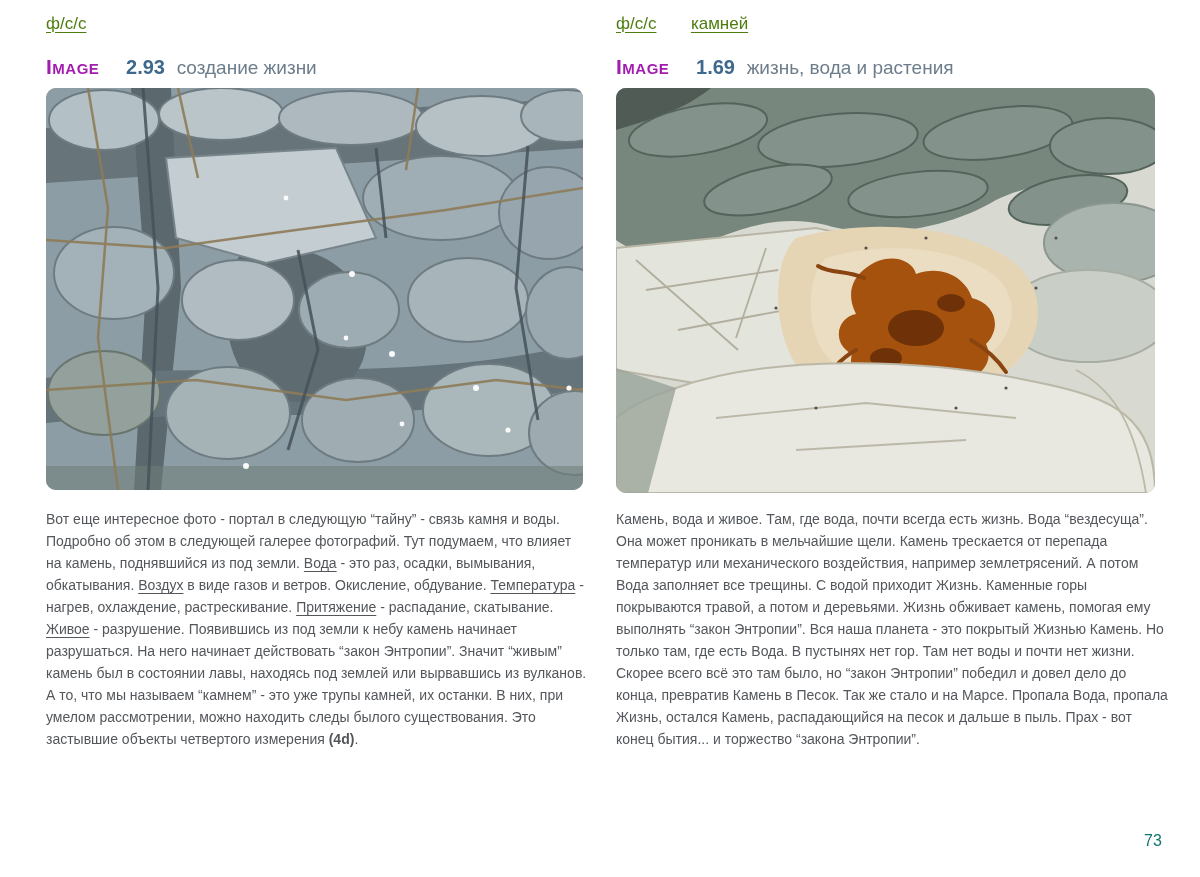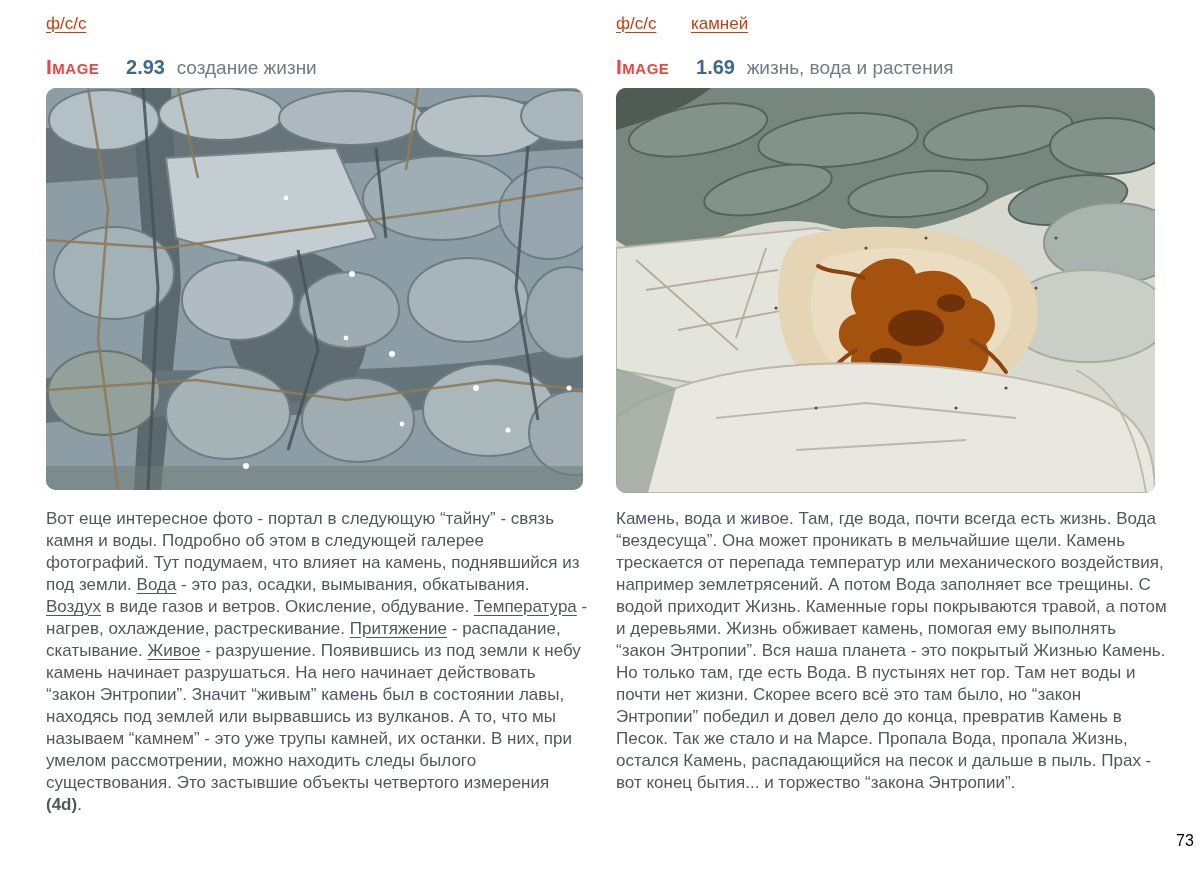--- a/index.html
+++ b/index.html
@@ -5,47 +5,47 @@
   html,body{margin:0;padding:0;background:#ffffff;}
   .page{
     position:relative;width:1200px;height:877px;background:#ffffff;
     font-family:"Liberation Sans","DejaVu Sans",sans-serif;overflow:hidden;
   }
   .col{position:absolute;top:0;}
   .col-left{left:46px;width:540px;}
   .col-right{left:616px;width:552px;}
   .links-row{position:absolute;top:14px;left:0;height:24px;white-space:nowrap;}
   .top-link{
-    color:#c2410c;font-size:17px;text-decoration:underline;
+    color:#4d7c0f;font-size:17px;text-decoration:underline;
     text-underline-offset:3px;margin-right:30px;cursor:pointer;
   }
   .figure-title{position:absolute;top:52px;left:0;margin:0;font-weight:400;white-space:nowrap;}
   .fig-label{
-    font-variant:small-caps;color:#ef4444;font-size:21px;font-weight:600;letter-spacing:.5px;
+    font-variant:small-caps;color:#a21caf;font-size:21px;font-weight:600;letter-spacing:.5px;
   }
   .fig-num{color:#3f698c;font-size:20px;font-weight:700;margin-left:20px;}
   .fig-caption{color:#6d7d8b;font-size:19px;font-weight:400;margin-left:5px;}
   .photo{
     position:absolute;top:88px;left:0;border-radius:10px;overflow:hidden;
     background:#9aa8ae;line-height:0;
   }
   .photo-left{width:537px;height:402px;}
   .photo-right{width:539px;height:405px;}
   .photo svg{display:block;width:100%;height:100%;}
   .body-text{
     position:absolute;top:508px;left:0;margin:0;
-    color:#53575b;font-size:17px;line-height:22px;
+    color:#53575b;font-size:14px;line-height:22px;
   }
   .col-left .body-text{width:543px;}
   .col-right .body-text{width:552px;}
   .body-text .u{text-decoration:underline;text-underline-offset:3px;}
   .body-text .b{font-weight:700;}
   .page-number{
     position:absolute;left:1138px;top:832px;width:30px;text-align:center;
-    color:#000000;font-size:16px;margin-left:32px;
+    color:#0f766e;font-size:16px;
   }
 </style>
 </head>
 <body>
 
 <div class="page">
 
   <div class="col col-left">
     <div class="links-row">
       <a class="top-link">ф/с/с</a>

